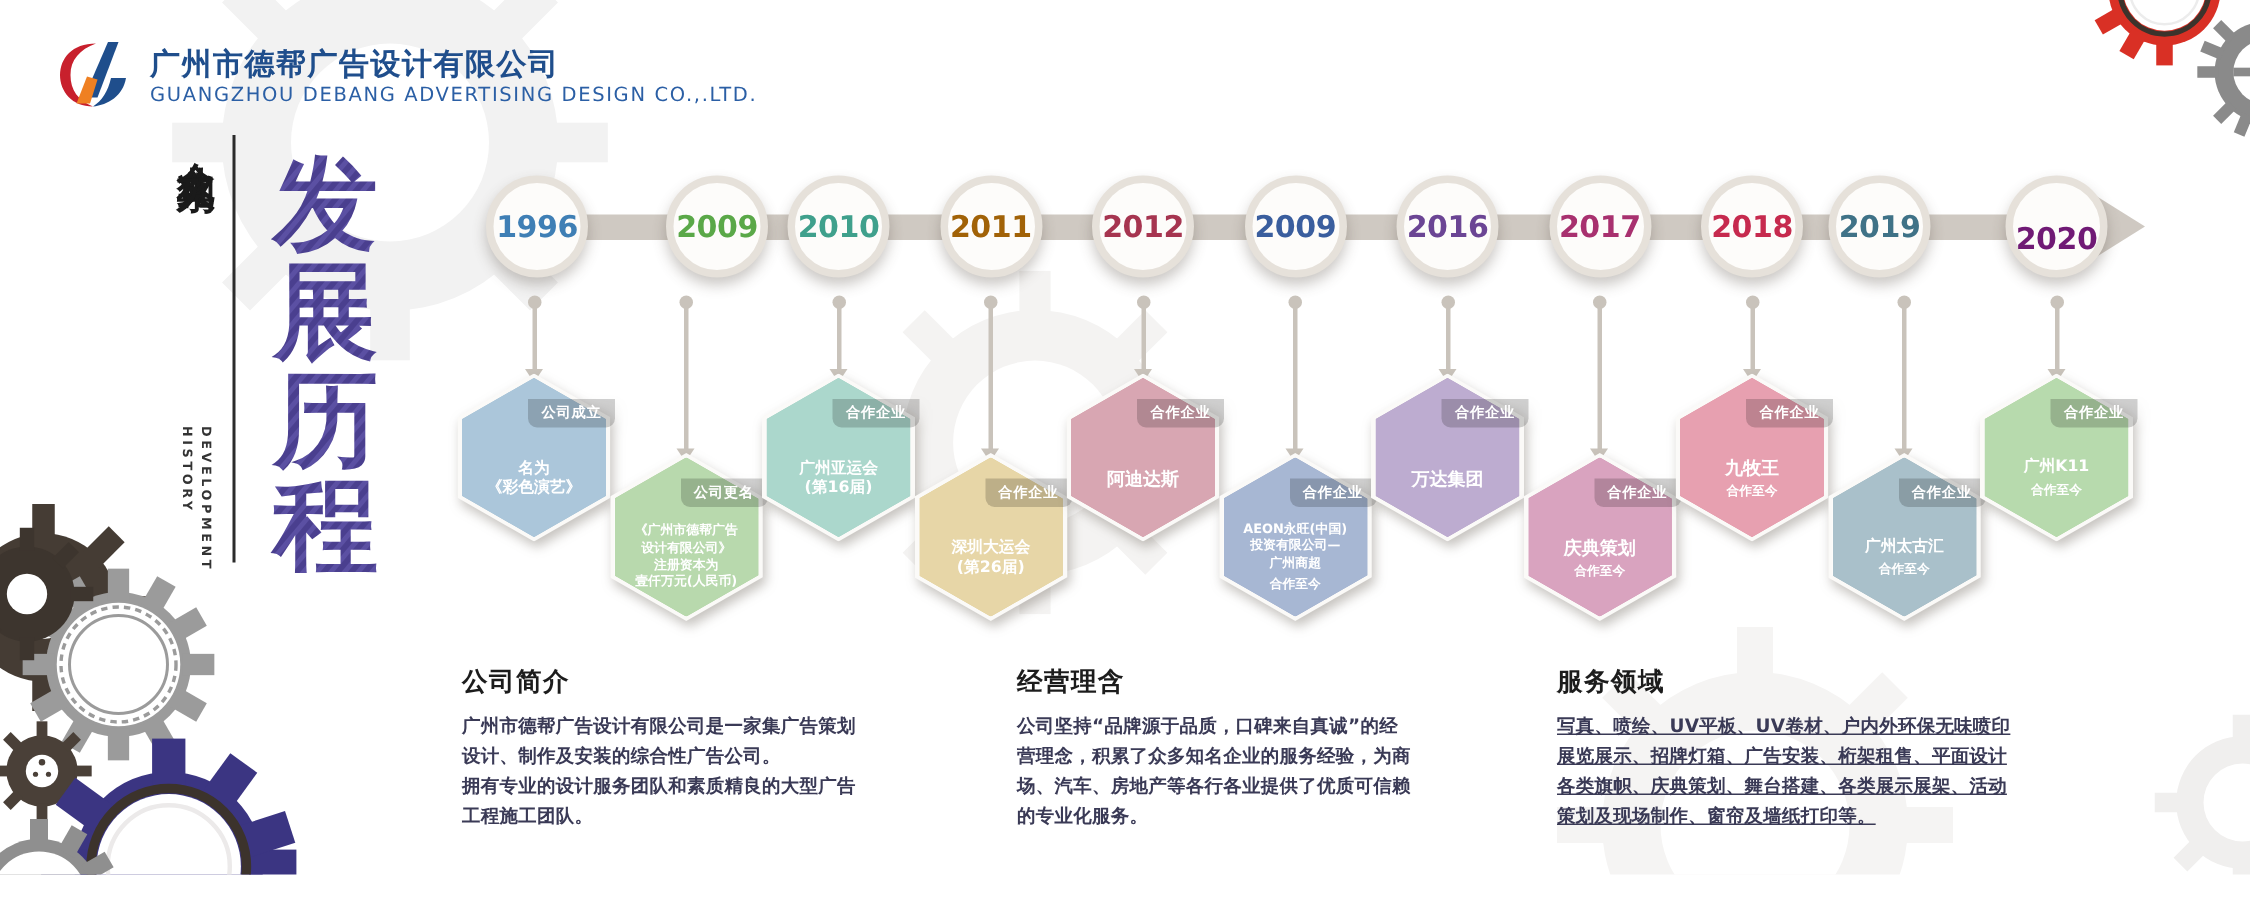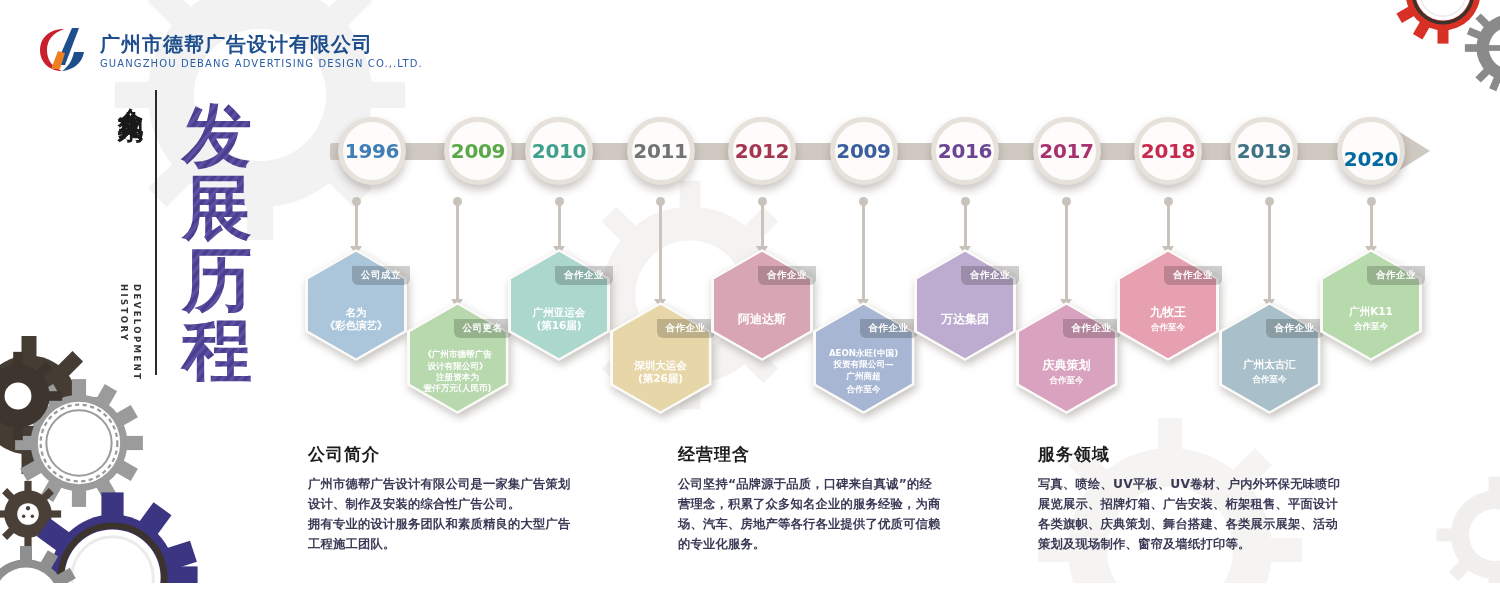--- a/index.html
+++ b/index.html
@@ -24,21 +24,21 @@
     position: absolute; left: 38px; top: 25px;
     display: flex; align-items: center; gap: 10px;
   }
   .logo-mark { width: 52px; height: 50px; flex: none; }
   .logo-text { line-height: 1; padding-top: 2px; }
   .logo-cn {
     font-size: 20px; font-weight: bold; color: #1f4e8c;
     letter-spacing: 1px; white-space: nowrap;
   }
   .logo-en {
-    font-size: 10px; color: #2b5fa5; letter-spacing: 1.1px;
+    font-size: 13px; color: #2b5fa5; letter-spacing: 1.1px;
     margin-top: 5px; white-space: nowrap;
   }
 
   
   .vtitle-wrap { position: absolute; left: 118px; top: 88px; height: 290px; display: flex; }
   .vtitle-cn {
     writing-mode: vertical-rl;
     font-size: 25px; font-weight: bold; color: #1a1a1a;
     letter-spacing: 2px; line-height: 1;
     height: 235px;
@@ -428,52 +428,52 @@
       <text x="4" y="140" font-family="'DejaVu Sans','Liberation Sans',sans-serif" font-size="70" font-weight="bold" fill="url(#hatch)">展</text>
       <text x="4" y="212" font-family="'DejaVu Sans','Liberation Sans',sans-serif" font-size="70" font-weight="bold" fill="url(#hatch)">历</text>
       <text x="4" y="282" font-family="'DejaVu Sans','Liberation Sans',sans-serif" font-size="70" font-weight="bold" fill="url(#hatch)">程</text>
     </svg>
   </div>
 
   <div class="tl-bar"></div>
   <div class="tl-arrow"></div>
 
   <div id="nodes">
-      <div class="node" style="left: 338px; text-align: center;">
+      <div class="node" style="left: 324px; text-align: center;">
         <span style="color: rgb(63, 127, 181);">1996</span>
       </div>
       <div class="node" style="left: 444px;">
         <span style="color: rgb(90, 168, 72);">2009</span>
       </div>
       <div class="node" style="left: 525px;">
         <span style="color: rgb(63, 160, 140);">2010</span>
       </div>
       <div class="node" style="left: 626.5px;">
-        <span style="color: #737373;">2011</span>
+        <span style="color: #a16207;">2011</span>
       </div>
       <div class="node" style="left: 728px;">
         <span style="color: rgb(166, 53, 80);">2012</span>
       </div>
       <div class="node" style="left: 829.5px;">
         <span style="color: rgb(58, 94, 158);">2009</span>
       </div>
       <div class="node" style="left: 931px;">
         <span style="color: rgb(107, 69, 148);">2016</span>
       </div>
       <div class="node" style="left: 1032.5px;">
         <span style="color: rgb(168, 49, 111);">2017</span>
       </div>
       <div class="node" style="left: 1134px;">
         <span style="color: rgb(198, 42, 78);">2018</span>
       </div>
-      <div class="node" style="left: 1219px; margin-left: 11px;">
+      <div class="node" style="left: 1219px;">
         <span style="color: rgb(63, 114, 135);">2019</span>
       </div>
       <div class="node" style="left: 1337px;">
-        <span style="color: #0369a1; margin-top: 16px;">2020</span>
+        <span style="color: #701a75; margin-top: 16px;">2020</span>
       </div>
     </div>
   <div id="conns">
       <div class="conn" style="left: 351.5px; top: 197px;">
         <span class="dot"></span>
         <span class="line" style="height:45px"></span>
         <span class="head" style="top:49px"></span>
       </div>
       <div class="conn" style="left: 453px; top: 197px;">
         <span class="dot"></span>
@@ -639,19 +639,19 @@
   </div>
   <div class="info" style="left:308px;width:330px;">
     <h3>公司简介</h3>
     <p style="white-space:pre-line;">广州市德帮广告设计有限公司是一家集广告策划
 设计、制作及安装的综合性广告公司。
 拥有专业的设计服务团队和素质精良的大型广告
 工程施工团队。</p>
   </div>
   <div class="info" style="left:1038px;width:350px;">
     <h3>服务领域</h3>
-    <p style="white-space:pre-line;">写真、喷绘、UV平板、UV卷材、户内外环保无味喷印
+    <p style="white-space:pre-line;text-decoration:underline;">写真、喷绘、UV平板、UV卷材、户内外环保无味喷印
 展览展示、招牌灯箱、广告安装、桁架租售、平面设计
 各类旗帜、庆典策划、舞台搭建、各类展示展架、活动
 策划及现场制作、窗帘及墙纸打印等。</p>
   </div>
 
 </div>
 
 </body></html>

